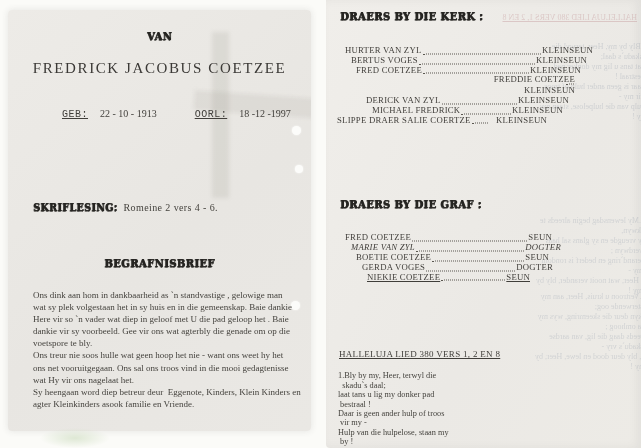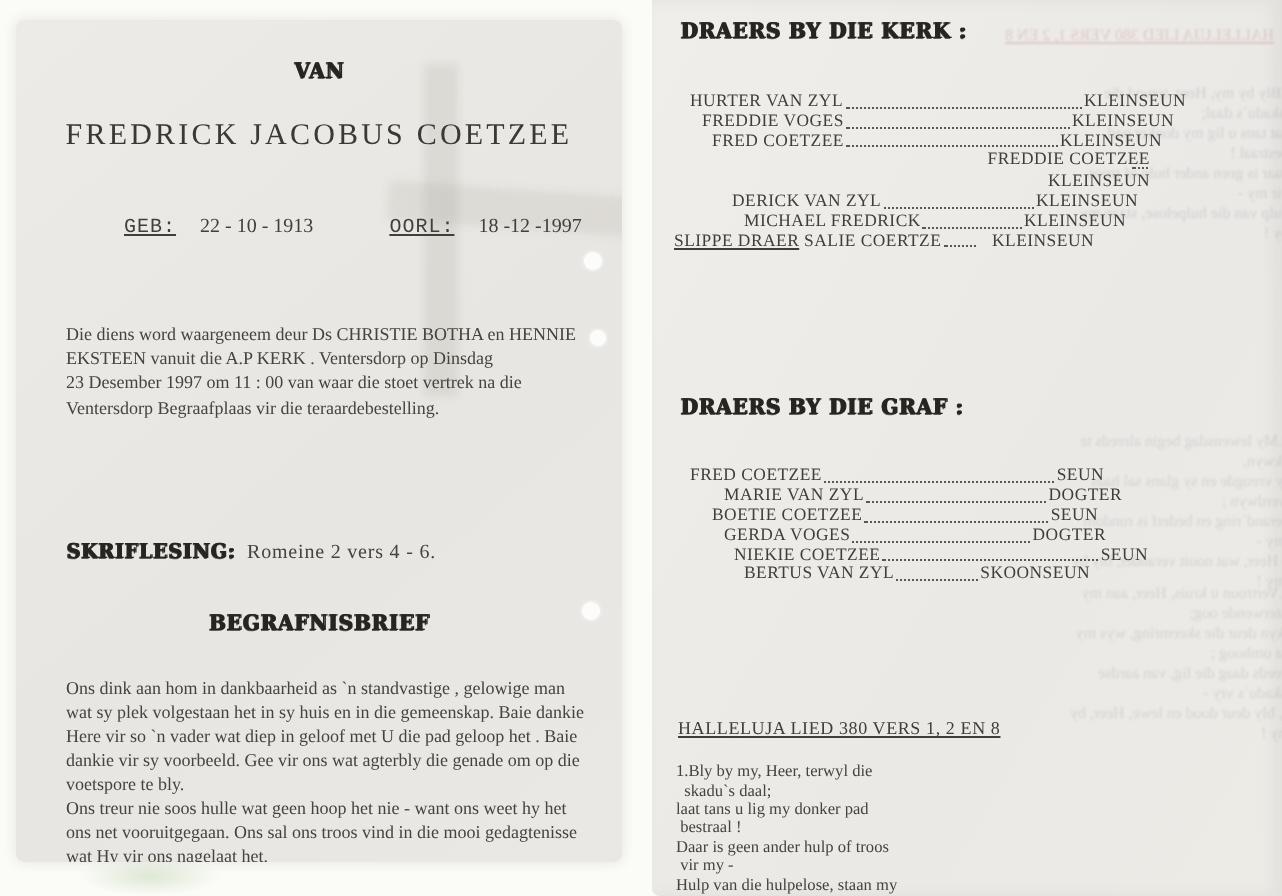--- a/index.html
+++ b/index.html
@@ -28,38 +28,38 @@
   .txt{color:#45433e;}
   .pre{white-space:pre;}
   
   .bl{
     display:inline-block;
     font-family:"DejaVu Serif",serif;font-weight:bold;color:#262522;
     letter-spacing:0.4px;
     text-shadow:0.7px 0 0 #262522,0 0.5px 0 rgba(38,37,34,0.7);
     transform:scaleY(1.08);
   }
-  .ul{text-decoration:underline;}
+  .ul{}
   
   .cross-v{left:204px;top:22px;width:17px;height:166px;background:rgba(125,120,108,0.13);filter:blur(2px);}
   .cross-h{left:186px;top:80px;width:120px;height:20px;background:rgba(125,120,108,0.11);filter:blur(2px);transform:rotate(4deg);transform-origin:left center;}
   .speck{position:absolute;border-radius:50%;background:#fcfcfa;box-shadow:0 0 2px #fcfcfa;}
   .smudge{position:absolute;left:40px;top:428px;width:70px;height:20px;border-radius:50%;
     background:radial-gradient(closest-side,rgba(186,208,168,0.45),rgba(186,208,168,0));}
   
   .lp-title{top:7px;font-size:11.5px;}
   .lp-van{top:21px;font-size:10px;}
   .lp-name{top:39px;font-size:15px;letter-spacing:1.6px;color:#3b3936;}
   .lp-dates{top:70px;left:54px;font-size:10px;color:#413f3b;}
   .lp-dates .lbl{text-decoration:underline;letter-spacing:0.5px;font-family:Liberation Mono, monospace;}
   .lp-dates .val{margin-left:12px;}
   .lp-dates .gap{display:inline-block;width:38px;}
   .lp-age{top:94px;left:25px;font-size:9.6px;}
   .lp-service{top:111px;left:25px;font-size:9px;line-height:12.2px;}
-  .lp-skrif{top:172px;left:25px;font-size:10px;}
+  .lp-skrif{top:152px;left:25px;font-size:10px;}
   .lp-skrif .bl{font-size:9.5px;}
   .lp-skrif .val{margin-left:6px;letter-spacing:0.4px;}
   .lp-briefhead{top:197px;font-size:10px;}
   .lp-brief{top:217px;left:25px;font-size:9px;line-height:12.1px;}
   
   .rp-kerkhead{top:11px;left:14px;font-size:10px;}
   .rp-grafhead{top:109px;left:14px;font-size:10px;}
   .list{position:absolute;left:0;width:100%;}
   .kerk{top:35px;} .graf{top:132px;}
   .prow{display:flex;align-items:flex-end;font-size:8.7px;letter-spacing:0.25px;color:#403e3a;line-height:9.8px;}
@@ -68,24 +68,24 @@
   .prow .dots{flex:1;border-bottom:1.2px dotted #5a5750;margin:0 1px;transform:translateY(-1.5px);min-width:8px;}
   .kerk .prow:nth-child(1){margin:0 48px 0 19px;}
   .kerk .prow:nth-child(2){margin:0 54px 0 25px;}
   .kerk .prow:nth-child(3){margin:0 60px 0 30px;}
   .kerk .prow:nth-child(4){margin:0 66px 0 36px;flex-direction:column;}
   .kerk .prow:nth-child(5){margin:0 72px 0 40px;}
   .kerk .prow:nth-child(6){margin:0 78px 0 46px;}
   .kerk .prow:nth-child(7){margin:0 94px 0 11px;}
   .kerk .prow:nth-child(7) .rl{margin-left:7px;}
   .graf .prow:nth-child(1){margin:0 89px 0 19px;}
-  .graf .prow:nth-child(2){margin:0 80px 0 36px;}
+  .graf .prow:nth-child(2){margin:0 80px 0 25px;font-style:italic;}
   .graf .prow:nth-child(3){margin:0 92px 0 30px;}
   .graf .prow:nth-child(4){margin:0 88px 0 36px;}
-  .graf .prow:nth-child(5){margin:0 67px 0 41px;}
+  .graf .prow:nth-child(5){margin:0 111px 0 41px;text-decoration:underline;}
   .graf .prow:nth-child(6){margin:0 96px 0 46px;}
   .rp-lied{top:199px;left:13px;font-size:9px;letter-spacing:0.3px;text-decoration:underline;color:#403e3a;}
   .verse{left:12px;font-size:8.3px;line-height:9.4px;color:#45433e;white-space:pre;}
   .v1{top:211px;}
   
   .ghost{
     position:absolute;transform:scaleX(-1);filter:blur(0.6px);
     white-space:pre;pointer-events:none;z-index:0;
   }
   .g-heading{top:13px;right:4px;width:160px;font-size:8px;color:#c08f92;opacity:0.38;text-decoration:underline;white-space:normal;text-align:left;}
@@ -104,24 +104,20 @@
     <div class="abs cross-h"></div>
 
     <div class="abs center lp-van fg"><span class="bl">VAN</span></div>
     <div class="abs center lp-name txt fg">FREDRICK JACOBUS COETZEE</div>
 
     <div class="abs lp-dates fg">
       <span class="lbl">GEB:</span><span class="val">22 - 10 - 1913</span><span class="gap"></span><span class="lbl">OORL:</span><span class="val">18 -12 -1997</span>
     </div>
 
 
-    <div class="abs lp-service txt pre fg">Die diens word waargeneem deur Ds CHRISTIE BOTHA en HENNIE
-EKSTEEN vanuit die A.P KERK . Ventersdorp op Dinsdag
-23 Desember 1997 om 11 : 00 van waar die stoet vertrek na die
-Ventersdorp Begraafplaas vir die teraardebestelling.</div>
 
     <div class="abs lp-skrif fg">
       <span class="bl">SKRIFLESING:</span><span class="val txt">Romeine 2 vers 4 - 6.</span>
     </div>
 
     <div class="abs center lp-briefhead fg"><span class="bl">BEGRAFNISBRIEF</span></div>
 
     <div class="abs lp-brief txt pre fg">Ons dink aan hom in dankbaarheid as `n standvastige , gelowige man
 wat sy plek volgestaan het in sy huis en in die gemeenskap. Baie dankie
 Here vir so `n vader wat diep in geloof met U die pad geloop het . Baie
@@ -168,21 +164,21 @@
 
     <div class="abs rp-kerkhead fg"><span class="bl">DRAERS BY DIE KERK :</span></div>
 
     <div class="list kerk fg">
       <div class="prow">
           <span class="nm">HURTER VAN ZYL</span>
           <span class="dots"></span>
           <span class="rl">KLEINSEUN</span>
         </div>
       <div class="prow">
-          <span class="nm">FREDDIE VOGES</span>
+          <span class="nm">BERTUS VOGES</span>
           <span class="dots"></span>
           <span class="rl">KLEINSEUN</span>
         </div>
       <div class="prow">
           <span class="nm">FRED COETZEE</span>
           <span class="dots"></span>
           <span class="rl">KLEINSEUN</span>
         </div>
       <div class="prow">
           <span class="nm">FREDDIE COETZEE</span>
@@ -226,25 +222,20 @@
         </div>
       <div class="prow">
           <span class="nm">GERDA VOGES</span>
           <span class="dots"></span>
           <span class="rl">DOGTER</span>
         </div>
       <div class="prow">
           <span class="nm">NIEKIE COETZEE</span>
           <span class="dots"></span>
           <span class="rl">SEUN</span>
-        </div>
-      <div class="prow">
-          <span class="nm">BERTUS VAN ZYL</span>
-          <span class="dots"></span>
-          <span class="rl">SKOONSEUN</span>
         </div>
     </div>
 
     <div class="abs rp-lied fg">HALLELUJA LIED 380 VERS 1, 2 EN 8</div>
 
     <div class="abs verse v1 fg">1.Bly by my, Heer, terwyl die
   skadu`s daal;
 laat tans u lig my donker pad
  bestraal !
 Daar is geen ander hulp of troos

